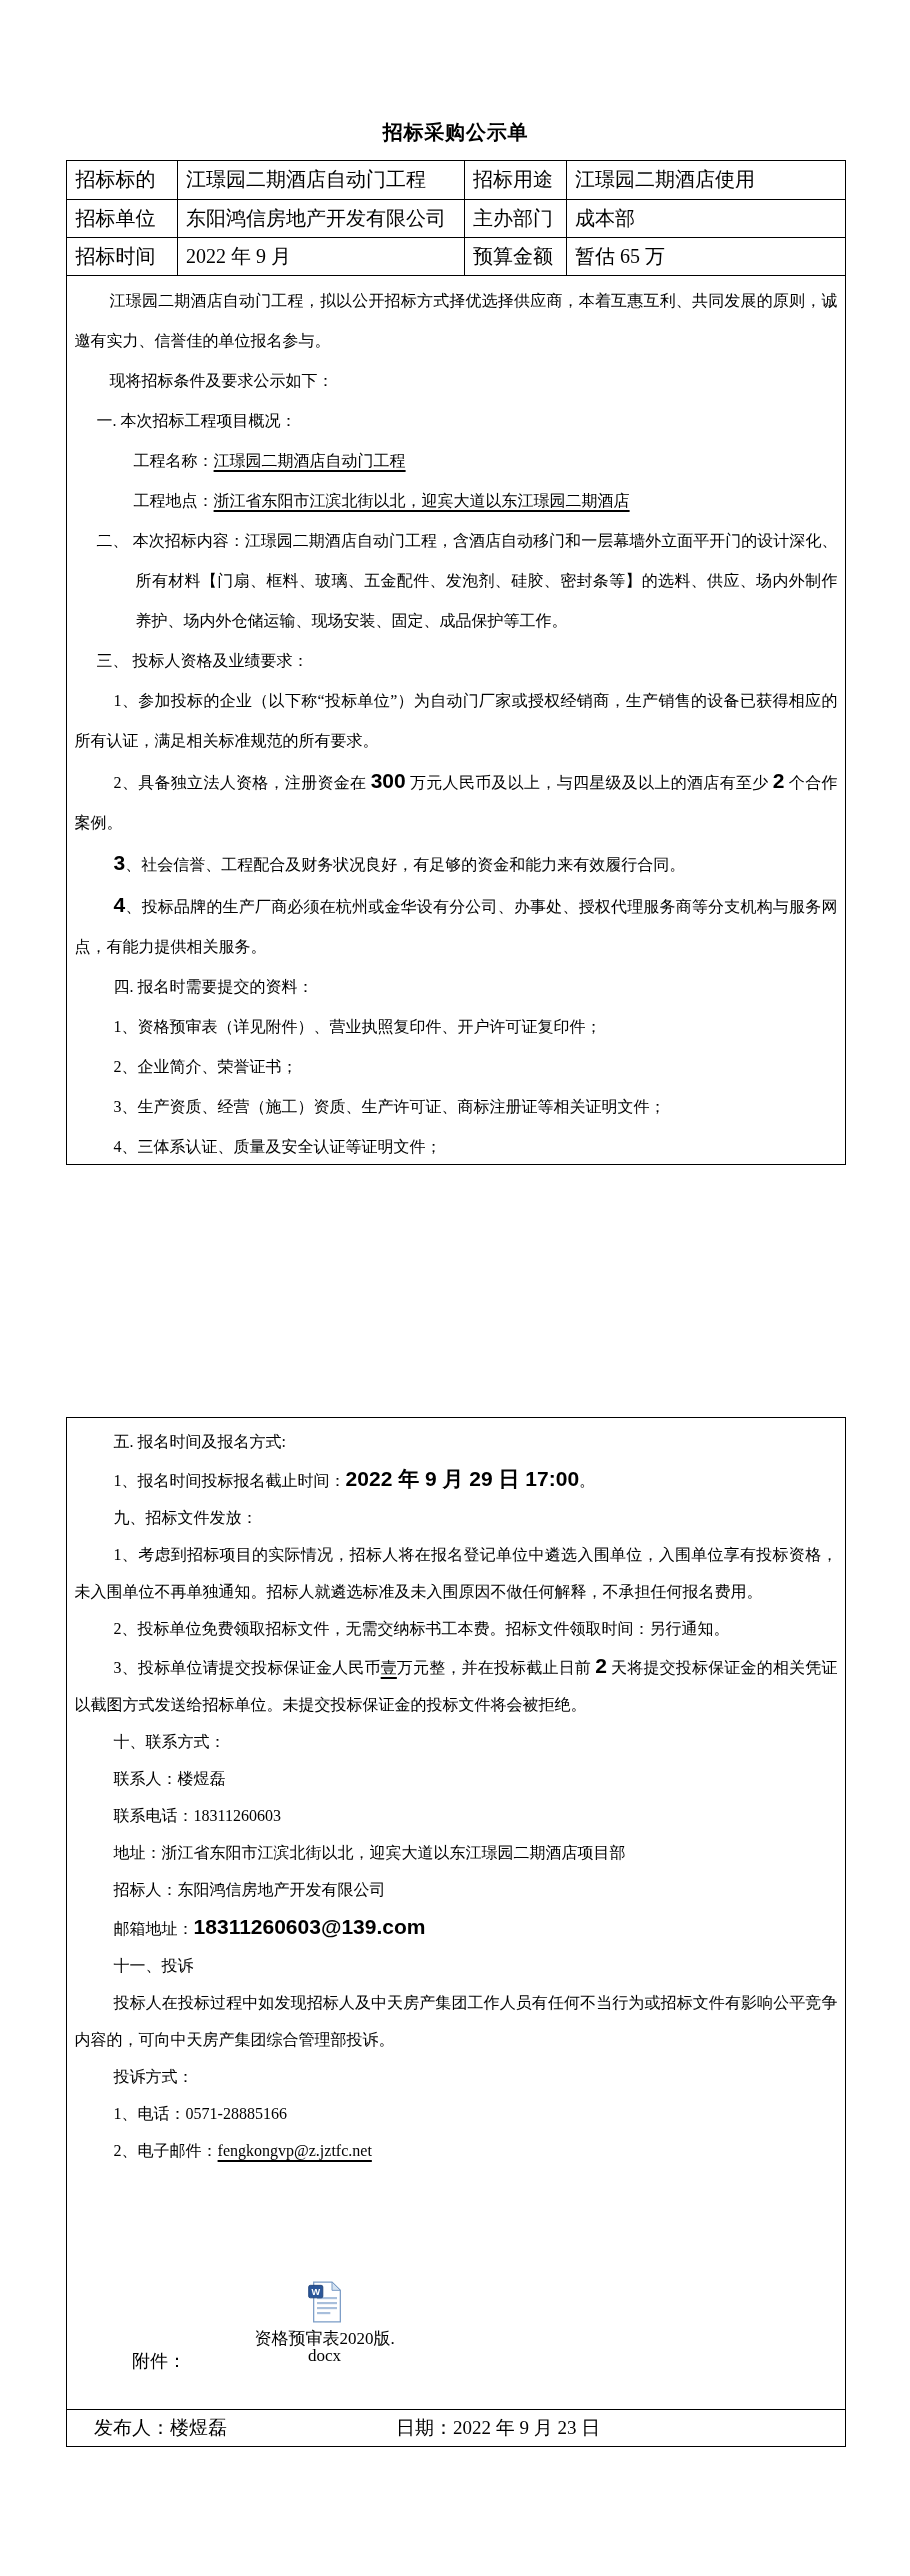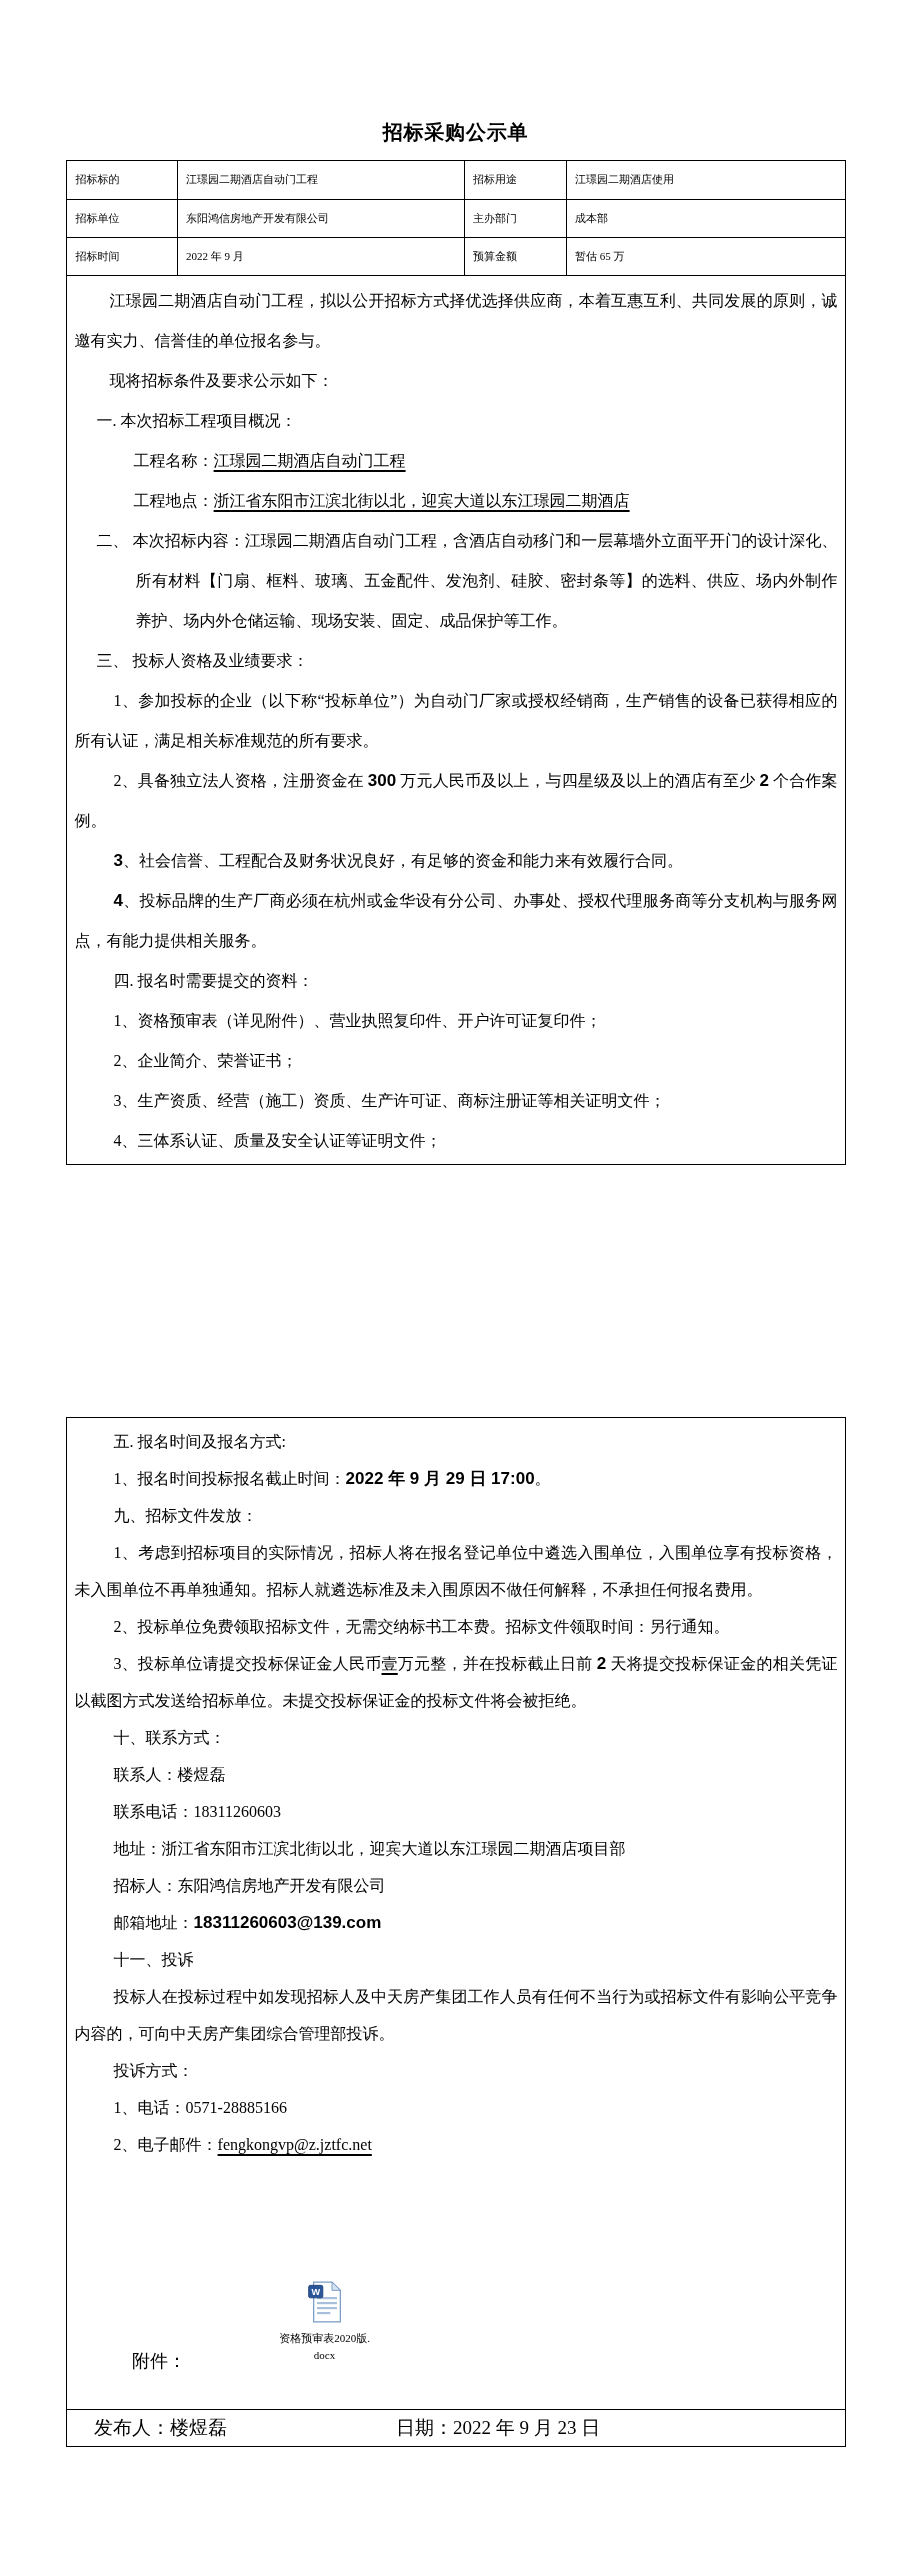--- a/index.html
+++ b/index.html
@@ -32,63 +32,63 @@
     overflow: hidden;
   }
   .box1 { top: 160px; height: 1005px; }
   .box2 { top: 1398px; height: 1030px; margin-top: 19px; }
 
   table.info-table { border-collapse: collapse; width: 100%; table-layout: fixed; }
   table.info-table td {
     height: 38px;
     border-right: 1.7px solid #000;
     border-bottom: 1.7px solid #000;
-    font-size: 11px;
+    font-size: 20px;
     padding: 0 8.4px;
     vertical-align: middle;
     white-space: nowrap;
     overflow: hidden;
   }
   table.info-table td:last-child { border-right: none; }
 
   .cell-body {
     padding: 5px 7.6px 0 7.6px;
     font-size: 16px;
   }
   .body1 { line-height: 40px; height: 890px; overflow: hidden; }
   .body2 { line-height: 37px; height: 852px; overflow: hidden; }
   .para { text-align: justify; }
   .p-first { text-indent: 35px; }
   .p-one   { text-indent: 22px; }
   .p-sub   { text-indent: 59px; }
   .p-num   { text-indent: 39px; }
   .p-hang  { padding-left: 61px; text-indent: -39px; }
   .u  { text-decoration: underline; text-underline-offset: 4.2px; text-decoration-thickness: 1.7px; }
-  .bs { font-weight: bold; font-family: "Liberation Sans", "DejaVu Sans", sans-serif; font-size: 17px; }
+  .bs { font-weight: bold; font-family: "Liberation Sans", "DejaVu Sans", sans-serif; font-size: 21px; }
 
   .attachment {
     position: absolute;
     left: 0; top: 862px;
     width: 100%; height: 127px;
   }
   .att-label {
     position: absolute;
     left: 65px; top: 69px;
     font-size: 18px;
   }
   .att-file {
     position: absolute;
     left: 173px; top: 0;
     width: 169px;
     text-align: center;
     cursor: pointer;
   }
   .att-icon { display: inline-block; }
   .att-name {
-    font-size: 11px;
+    font-size: 17px;
     line-height: 17px;
     margin-top: 1.7px;
   }
   .footer-row {
     position: absolute;
     left: 0; bottom: 0;
     width: 100%; height: 37px;
     border-top: 1.7px solid #000;
     display: flex;
     align-items: center;

